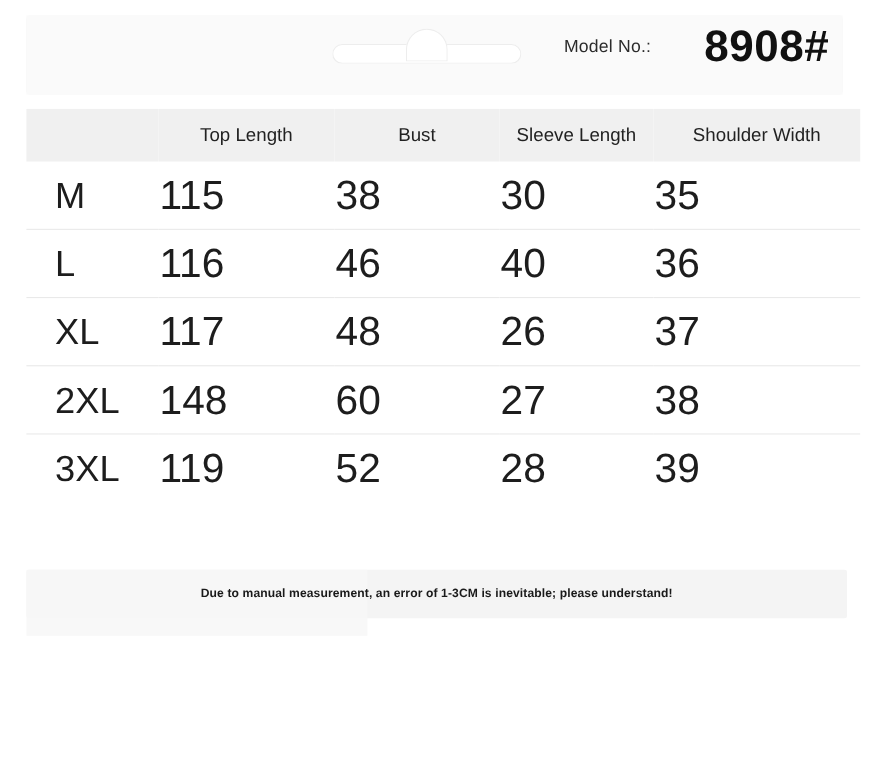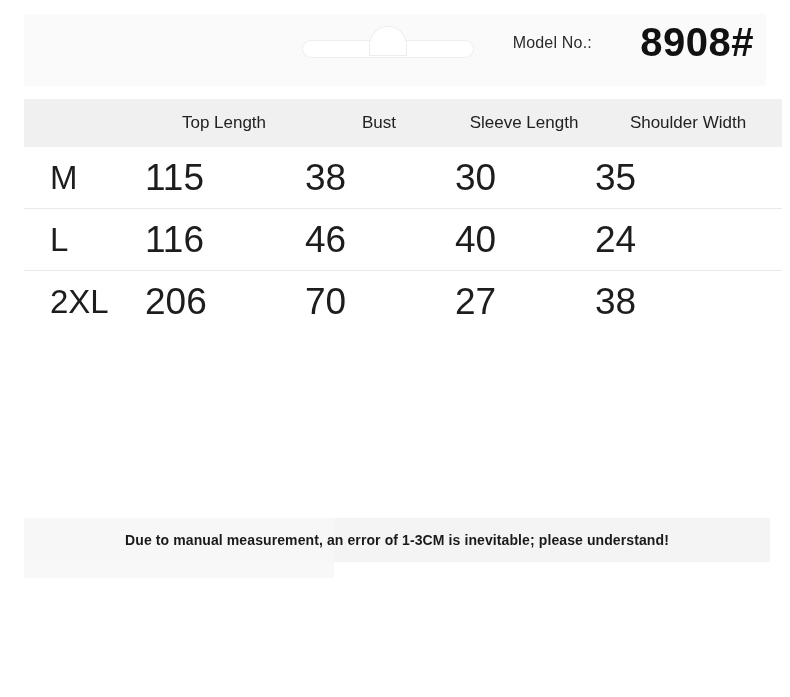--- a/index.html
+++ b/index.html
@@ -153,21 +153,21 @@
   }
   .note-text {
     position: absolute;
     left: 24px;
     top: 518px;
     width: 746px;
     height: 44px;
     display: flex;
     align-items: center;
     justify-content: center;
-    font-size: 14px;
+    font-size: 11px;
     font-weight: 700;
     color: #1a1a1a;
     text-align: center;
     letter-spacing: 0.1px;
   }
   
   .note-patch {
     position: absolute;
     left: 24px;
     top: 518px;
@@ -211,28 +211,42 @@
           <td>115</td>
           <td>38</td>
           <td>30</td>
           <td>35</td>
         </tr>
         <tr>
           <td class="size-cell">L</td>
           <td>116</td>
           <td>46</td>
           <td>40</td>
-          <td>24</td>
+          <td>36</td>
+        </tr>
+        <tr>
+          <td class="size-cell">XL</td>
+          <td>117</td>
+          <td>48</td>
+          <td>26</td>
+          <td>37</td>
         </tr>
         <tr>
           <td class="size-cell">2XL</td>
-          <td>206</td>
-          <td>70</td>
+          <td>148</td>
+          <td>60</td>
           <td>27</td>
           <td>38</td>
+        </tr>
+        <tr>
+          <td class="size-cell">3XL</td>
+          <td>119</td>
+          <td>52</td>
+          <td>28</td>
+          <td>39</td>
         </tr>
       </tbody>
     </table>
   </div>
 
   <div class="note-strip"></div>
   <div class="note-patch"></div>
   <div class="note-text">Due to manual measurement, an error of 1-3CM is inevitable; please understand!</div>
 
 </div>

